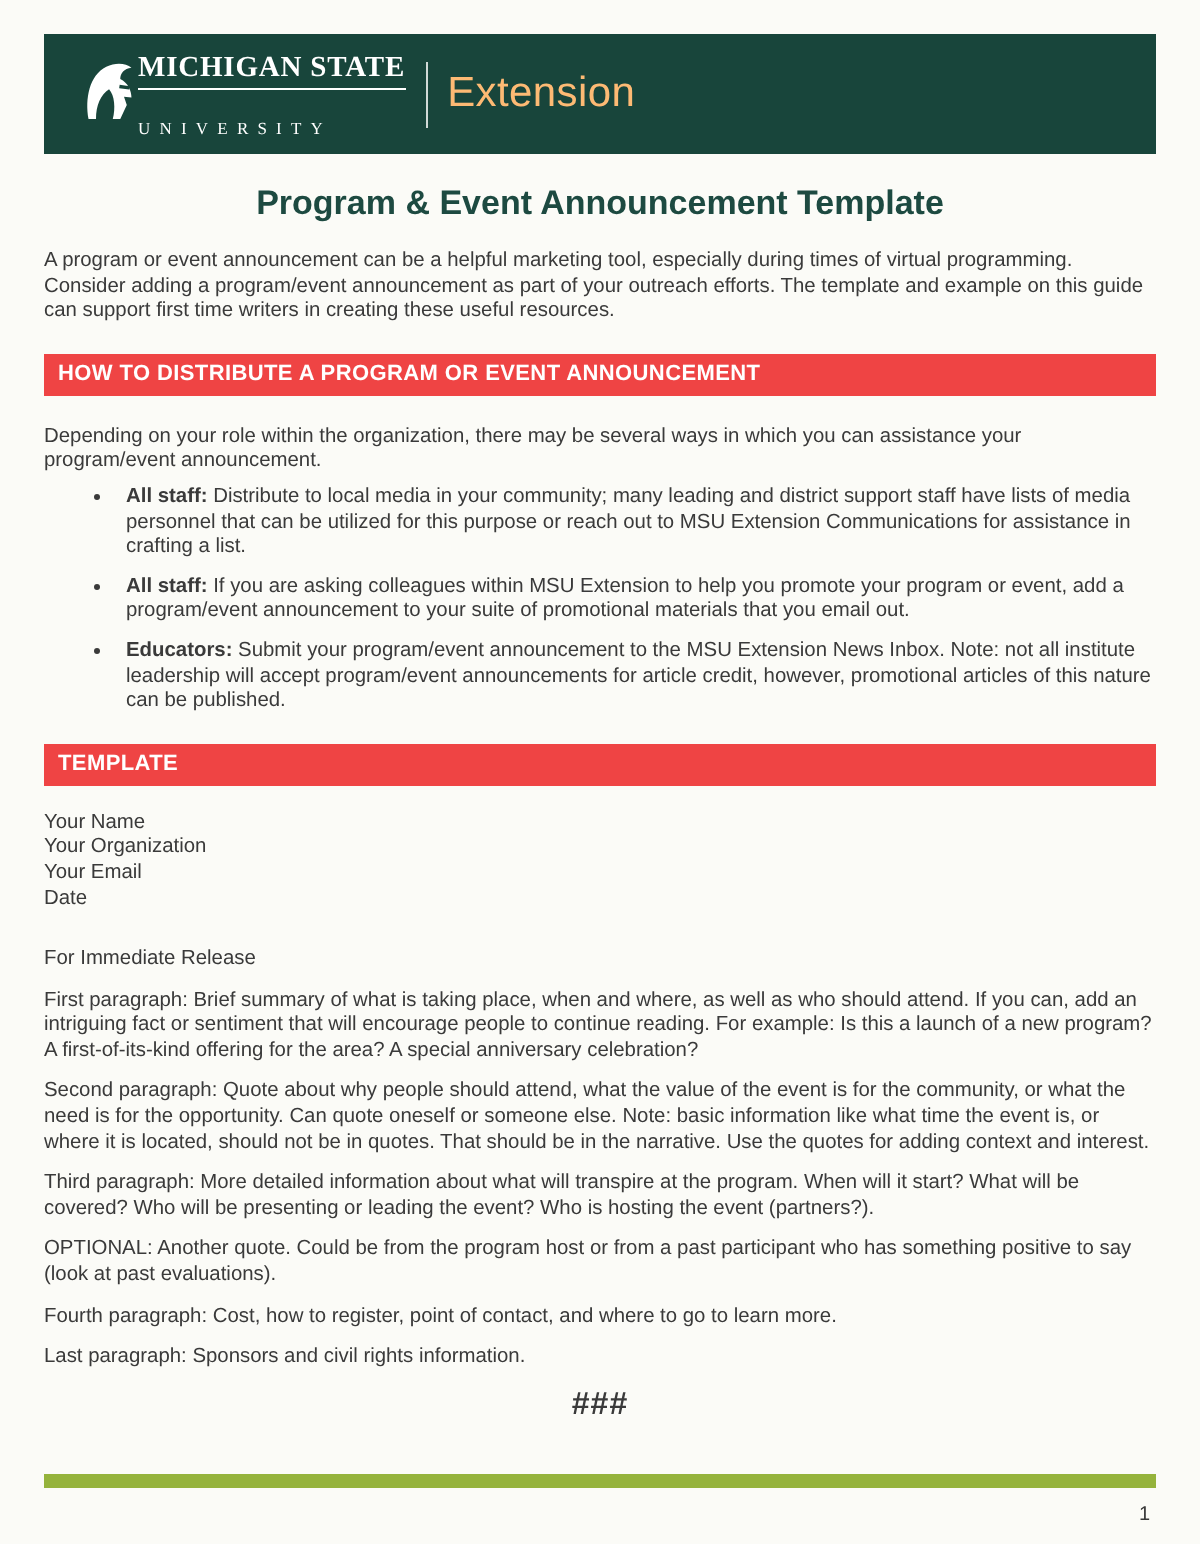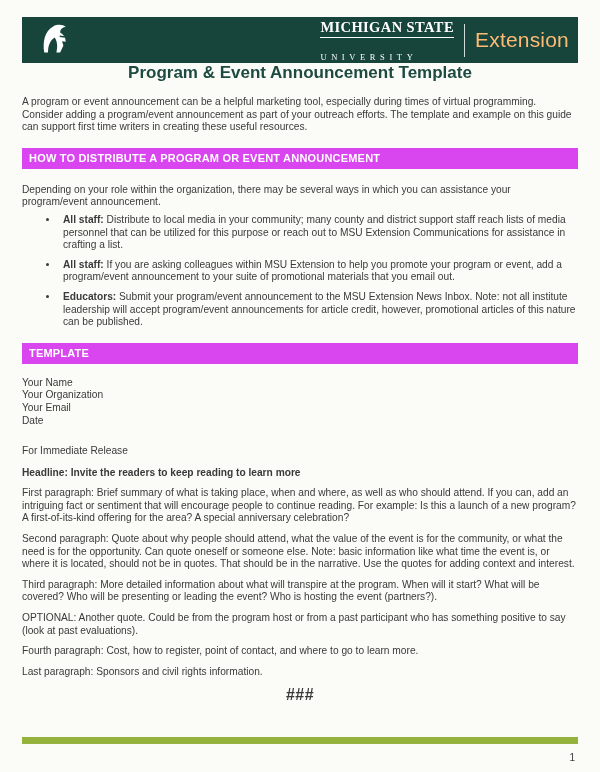--- a/index.html
+++ b/index.html
@@ -9,51 +9,52 @@
     font-family: "Liberation Sans", sans-serif;
     color: #3a3a3a;
     position: relative;
     overflow: hidden;
   }
   .page { padding: 17px 22px 0 22px; }
 
   
   .header-bar {
     background: #18453B;
-    height: 46px;
+    height: 60px;
     display: flex;
     align-items: center;
-    justify-content: space-between;
+    justify-content: flex-start;
     padding: 0 9px 0 19px;
   }
   .helmet-wrap { width: 28px; height: 36px; margin-top: -2px; }
   .brand-right { display: flex; align-items: center; }
   .wordmark { color: #fff; font-family: "Liberation Serif", serif; text-align: left; }
   .wordmark-top {
     font-size: 14.5px; font-weight: bold; letter-spacing: 0.4px;
     border-bottom: 1.5px solid #fff; padding-bottom: 1px; white-space: nowrap;
   }
   .wordmark-bottom { font-size: 8.5px; letter-spacing: 4.6px; margin-top: 14px; white-space: nowrap; }
   .brand-divider { width: 1px; height: 33px; background: rgba(255,255,255,0.8); margin: 0 10px; }
   .brand-extension { color: #fdba74; font-size: 21px; font-weight: normal; letter-spacing: 0.2px; }
 
   
   .doc-title {
+    margin-top: 15px;
     text-align: center;
     font-size: 17px;
     font-weight: bold;
     color: #1d4a41;
   }
 
   
   p, li, .contact-line { font-size: 10.2px; line-height: 12.6px; }
   .intro { margin-top: 13px; }
 
   .section-bar {
-    background: #d946ef;
+    background: #ef4444;
     color: #ffffff;
     font-weight: bold;
     font-size: 11px;
     letter-spacing: 0.2px;
     padding: 4px 7px 5px 7px;
     margin-top: 14px;
   }
   .lead-paragraph { margin-top: 15px; }
   ul.bullet-list { margin-top: 5px; padding-left: 37px; list-style: disc; }
   ul.bullet-list li { margin-bottom: 7px; padding-left: 4px; }
@@ -101,37 +102,36 @@
 
   <h1 class="doc-title">Program &amp; Event Announcement Template</h1>
 
   <p class="intro">A program or event announcement can be a helpful marketing tool, especially during times of virtual programming. Consider adding a program/event announcement as part of your outreach efforts. The template and example on this guide can support first time writers in creating these useful resources.</p>
 
   <div class="section-bar">HOW TO DISTRIBUTE A PROGRAM OR EVENT ANNOUNCEMENT</div>
 
   <p class="lead-paragraph">Depending on your role within the organization, there may be several ways in which you can assistance your program/event announcement.</p>
 
   <ul class="bullet-list">
-    <li><span class="b">All staff:</span><span> Distribute to local media in your community; many county and district support staff reach lists of media personnel that can be utilized for this purpose or reach out to MSU Extension Communications for assistance in crafting a list.</span></li>
+    <li><span class="b">All staff:</span><span> Distribute to local media in your community; many leading and district support staff have lists of media personnel that can be utilized for this purpose or reach out to MSU Extension Communications for assistance in crafting a list.</span></li>
     <li><span class="b">All staff:</span><span> If you are asking colleagues within MSU Extension to help you promote your program or event, add a program/event announcement to your suite of promotional materials that you email out.</span></li>
     <li><span class="b">Educators:</span><span> Submit your program/event announcement to the MSU Extension News Inbox. Note: not all institute leadership will accept program/event announcements for article credit, however, promotional articles of this nature can be published.</span></li>
   </ul>
 
   <div class="section-bar">TEMPLATE</div>
 
   <div class="contact-block">
     <div class="contact-line">Your Name</div>
     <div class="contact-line">Your Organization</div>
     <div class="contact-line">Your Email</div>
     <div class="contact-line">Date</div>
   </div>
 
   <p class="pmt" style="margin-top:18px;">For Immediate Release</p>
 
-  <p class="pmt headline-line" style="margin-top:9px;">Headline: Invite the readers to keep reading to learn more</p>
 
   <p class="pmt">First paragraph: Brief summary of what is taking place, when and where, as well as who should attend. If you can, add an intriguing fact or sentiment that will encourage people to continue reading. For example: Is this a launch of a new program? A first-of-its-kind offering for the area? A special anniversary celebration?</p>
 
   <p class="pmt"><span>Second paragraph: Quote about why people should attend, what the value of the event is for the community, or what the need is for the opportunity. Can quote oneself or someone else. Note: basic information like what time the event is, or where it is located, should </span><span class="i">not</span><span> be in quotes. That should be in the narrative. Use the quotes for adding context and interest.</span></p>
 
   <p class="pmt">Third paragraph: More detailed information about what will transpire at the program. When will it start? What will be covered? Who will be presenting or leading the event? Who is hosting the event (partners?).</p>
 
   <p class="pmt">OPTIONAL: Another quote. Could be from the program host or from a past participant who has something positive to say (look at past evaluations).</p>
 
   <p class="pmt">Fourth paragraph: Cost, how to register, point of contact, and where to go to learn more.</p>

